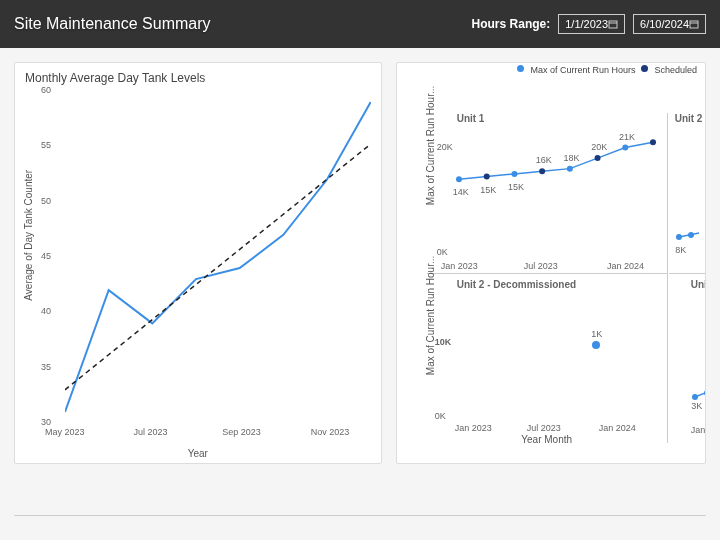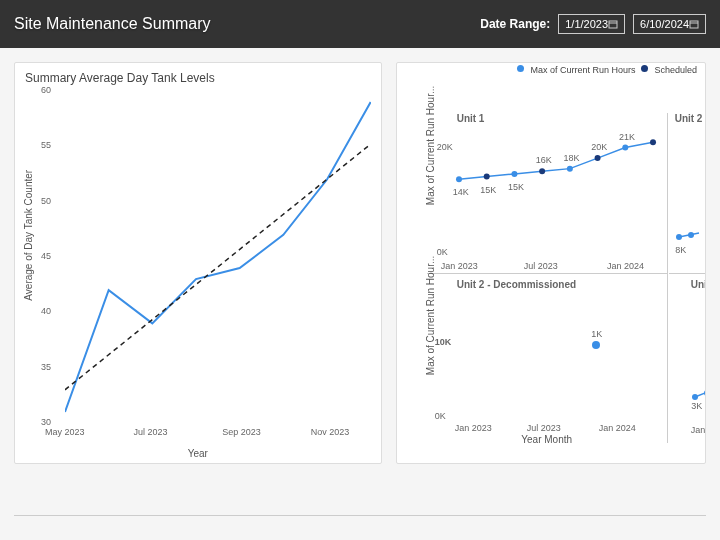--- a/index.html
+++ b/index.html
@@ -26,42 +26,42 @@
   .small-title{font-size:10px;color:#666;font-weight:600;}
   .mini{position:absolute;}
   .mini .y-axis-label{left:-2px;}
 </style>
 </head>
 <body>
 
 <div class="header">
   <div class="title">Site Maintenance Summary</div>
   <div class="date-range">
-    <span class="date-range-label">Date Range:</span>
+    <span class="date-range-label">Hours Range:</span>
     <div class="date-pick">
       <span>1/1/2023</span>
       <svg viewBox="0 0 10 10">
           <rect x="1" y="2" width="8" height="7" fill="none" stroke="#ccc"></rect>
           <line x1="1" y1="4" x2="9" y2="4" stroke="#ccc"></line>
         </svg>
     </div>
     <div class="date-pick">
       <span>6/10/2024</span>
       <svg viewBox="0 0 10 10">
           <rect x="1" y="2" width="8" height="7" fill="none" stroke="#ccc"></rect>
           <line x1="1" y1="4" x2="9" y2="4" stroke="#ccc"></line>
         </svg>
     </div>
   </div>
 </div>
 
 <div class="panels">
 
   <div class="panel panel-a">
-    <div class="panel-title">Summary Average Day Tank Levels</div>
+    <div class="panel-title">Monthly Average Day Tank Levels</div>
     <div class="y-axis-label" style="left:8px;top:290px;">Average of Day Tank Counter</div>
     <div class="x-axis-label">Year</div>
     <div class="chart-area" id="plotA">
       <svg width="100%" height="100%" viewBox="0 0 310 332" preserveAspectRatio="none">
         <polyline id="lineA" fill="none" stroke="#3a8ee6" stroke-width="2" points="0,320.93333333333334 44.285714285714285,199.2 88.57142857142857,232.4 132.85714285714286,188.13333333333333 177.14285714285714,177.06666666666666 221.42857142857144,143.86666666666667 265.7142857142857,88.53333333333336 310,11.066666666666663"></polyline>
         <line id="trendA" stroke="#222" stroke-width="1.5" stroke-dasharray="5,4" x1="0" y1="298.8" x2="310" y2="53.11999999999995"></line>
       </svg>
     <div class="tick" style="right: auto; left: -24px; top: 326px; position: absolute;">30</div><div class="tick" style="right: auto; left: -24px; top: 270.667px; position: absolute;">35</div><div class="tick" style="right: auto; left: -24px; top: 215.333px; position: absolute;">40</div><div class="tick" style="right: auto; left: -24px; top: 160px; position: absolute;">45</div><div class="tick" style="right: auto; left: -24px; top: 104.667px; position: absolute;">50</div><div class="tick" style="right: auto; left: -24px; top: 49.3333px; position: absolute;">55</div><div class="tick" style="right: auto; left: -24px; top: -6px; position: absolute;">60</div><div class="tick" style="left: -20px; top: 336px;">May 2023</div><div class="tick" style="left: 68.5714px; top: 336px;">Jul 2023</div><div class="tick" style="left: 157.143px; top: 336px;">Sep 2023</div><div class="tick" style="left: 245.714px; top: 336px;">Nov 2023</div></div>
   </div>
 

